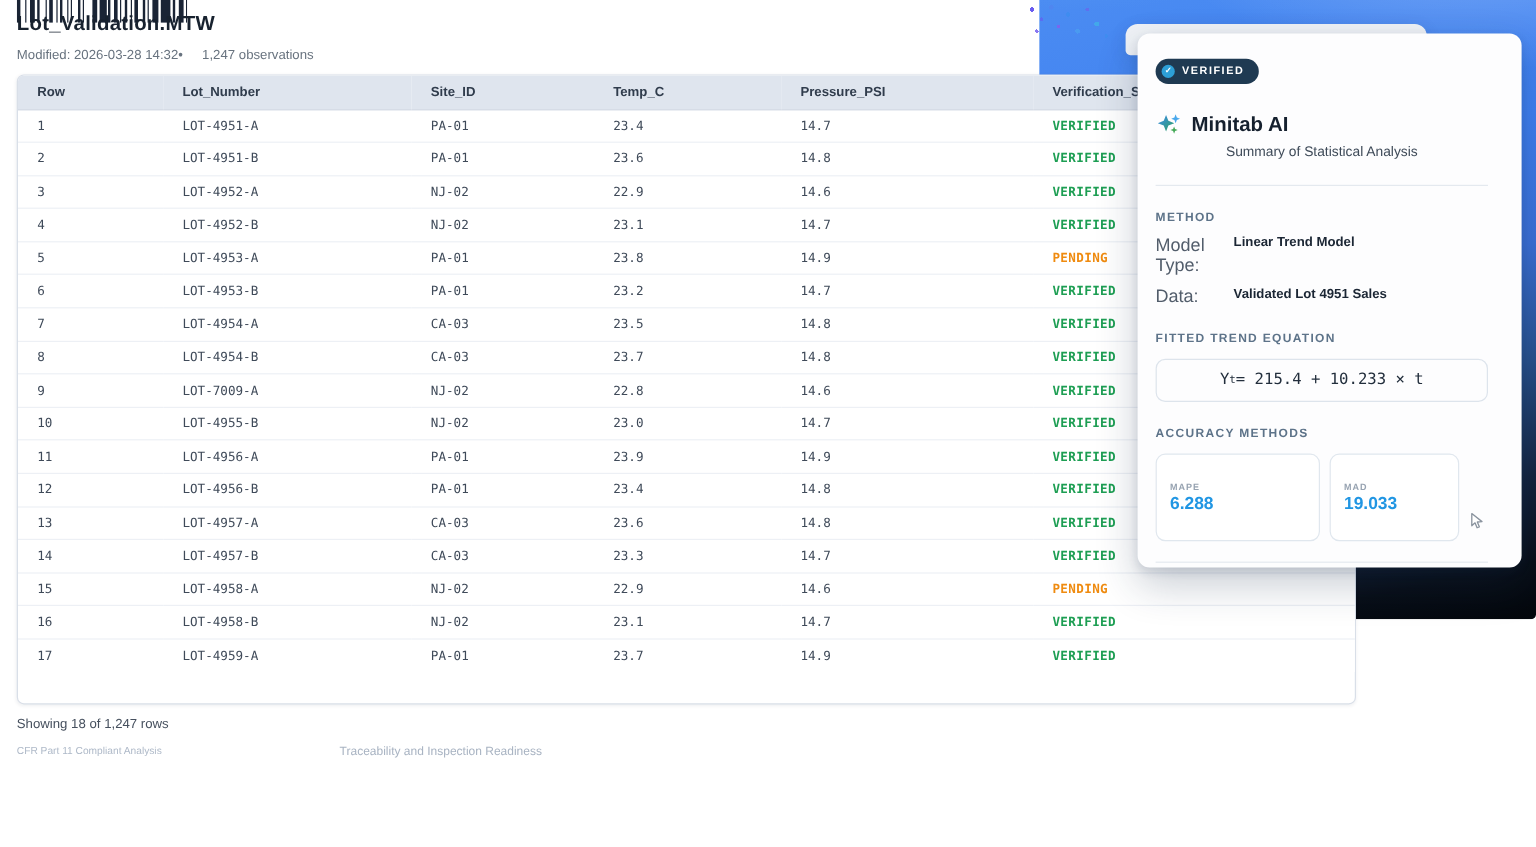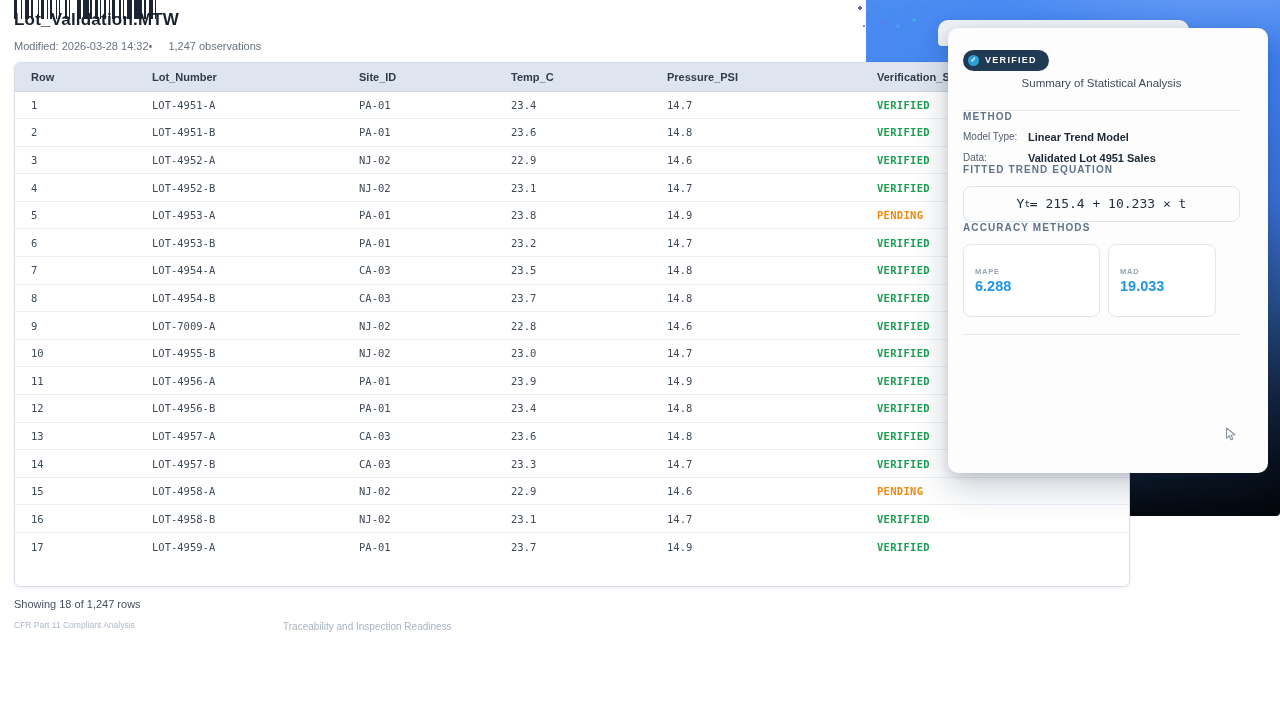--- a/index.html
+++ b/index.html
@@ -62,23 +62,23 @@
     padding:20px 28px 0 15px; }
   .badge { display:inline-flex; align-items:center; gap:6px; background:#1f3a52; color:#fff;
     border-radius:11px; height:21px; padding:0 12px 0 5px;
     font-size:9px; font-weight:bold; letter-spacing:1.3px; }
   .badge .chk { width:11px; height:11px; border-radius:50%; background:#2d9fd6; color:#fff;
     display:flex; align-items:center; justify-content:center; font-size:7px; font-weight:bold; letter-spacing:0; }
   .logo-row { display:flex; align-items:center; gap:8px; margin-top:23px; }
   .logo-row .ai-title { font-size:17px; font-weight:bold; color:#15202e; }
   .panel-sub { margin-top:6px; font-size:11.5px; color:#3e4a58;text-align:center; }
   .divider { border-top:1px solid #e4e9ef; margin-top:21px; }
-  .sect-heading { font-size:10px; font-weight:bold; color:#5d7389; letter-spacing:1.1px; }
+  .sect-heading { margin-top:21px; font-size:10px; font-weight:bold; color:#5d7389; letter-spacing:1.1px; }
   .kv-row { display:flex; margin-top:9px; }
-  .kv-row .k { width:65px; font-size:10px; color:#525d6b; flex:none; }
+  .kv-row .k { width:65px; font-size:15px; color:#525d6b; flex:none; }
   .kv-row .v { font-size:11px; font-weight:bold; color:#1b2634; }
   .eq-box { margin-top:11px; height:36px; border:1px solid #dde4ec; border-radius:8px;
     display:flex; align-items:center; justify-content:center;
     font-family:"DejaVu Sans Mono", monospace; font-size:13px; color:#222e3c; }
   .eq-box sub { font-size:9px; }
   .metric-row { display:flex; gap:8px; margin-top:11px; }
   .metric-card { border:1px solid #e0e7ee; border-radius:8px; padding:22px 11px; background:#fff; }
   .metric-card.m0 { width:137px; }
   .metric-card.m1 { width:108px; }
   .metric-label { font-size:7.5px; font-weight:bold; letter-spacing:0.8px; color:#97a3b1; }
@@ -262,20 +262,36 @@
 <div class="showing">Showing 18 of 1,247 rows</div>
 <div class="cfr-note">CFR Part 11 Compliant Analysis</div>
 <div class="trace-note">Traceability and Inspection Readiness</div>
 
 <div class="back-sheet"></div>
 <div class="panel">
   <div class="badge">
     <span class="chk">✓</span>
     <span>VERIFIED</span>
   </div>
+  <div class="logo-row">
+    <span style="display:flex;">
+      <svg width="22" height="22" viewBox="0 0 24 24">
+        <defs>
+            <linearGradient id="sg" x1="0" y1="0" x2="1" y2="1">
+          <stop offset="0" stop-color="#3b8cf0"></stop>
+              <stop offset="1" stop-color="#2fa05e"></stop>
+        </linearGradient>
+          </defs>
+        <path d="M9.5 3 L11.6 8.4 L17 10.5 L11.6 12.6 L9.5 18 L7.4 12.6 L2 10.5 L7.4 8.4 Z" fill="url(#sg)"></path>
+        <path d="M18.2 2.5 L19.3 5.4 L22.2 6.5 L19.3 7.6 L18.2 10.5 L17.1 7.6 L14.2 6.5 L17.1 5.4 Z" fill="#49a8ec"></path>
+        <path d="M16.8 13.5 L17.7 15.9 L20.1 16.8 L17.7 17.7 L16.8 20.1 L15.9 17.7 L13.5 16.8 L15.9 15.9 Z" fill="#43a856"></path>
+      </svg>
+    </span>
+    <span class="ai-title">Minitab AI</span>
+  </div>
   <div class="panel-sub">Summary of Statistical Analysis</div>
   <div class="divider"></div>
 
   <div class="sect-heading">METHOD</div>
   <div class="kv-row">
     <span class="k">Model Type:</span>
     <span class="v">Linear Trend Model</span>
   </div>
   <div class="kv-row">
     <span class="k">Data:</span>

